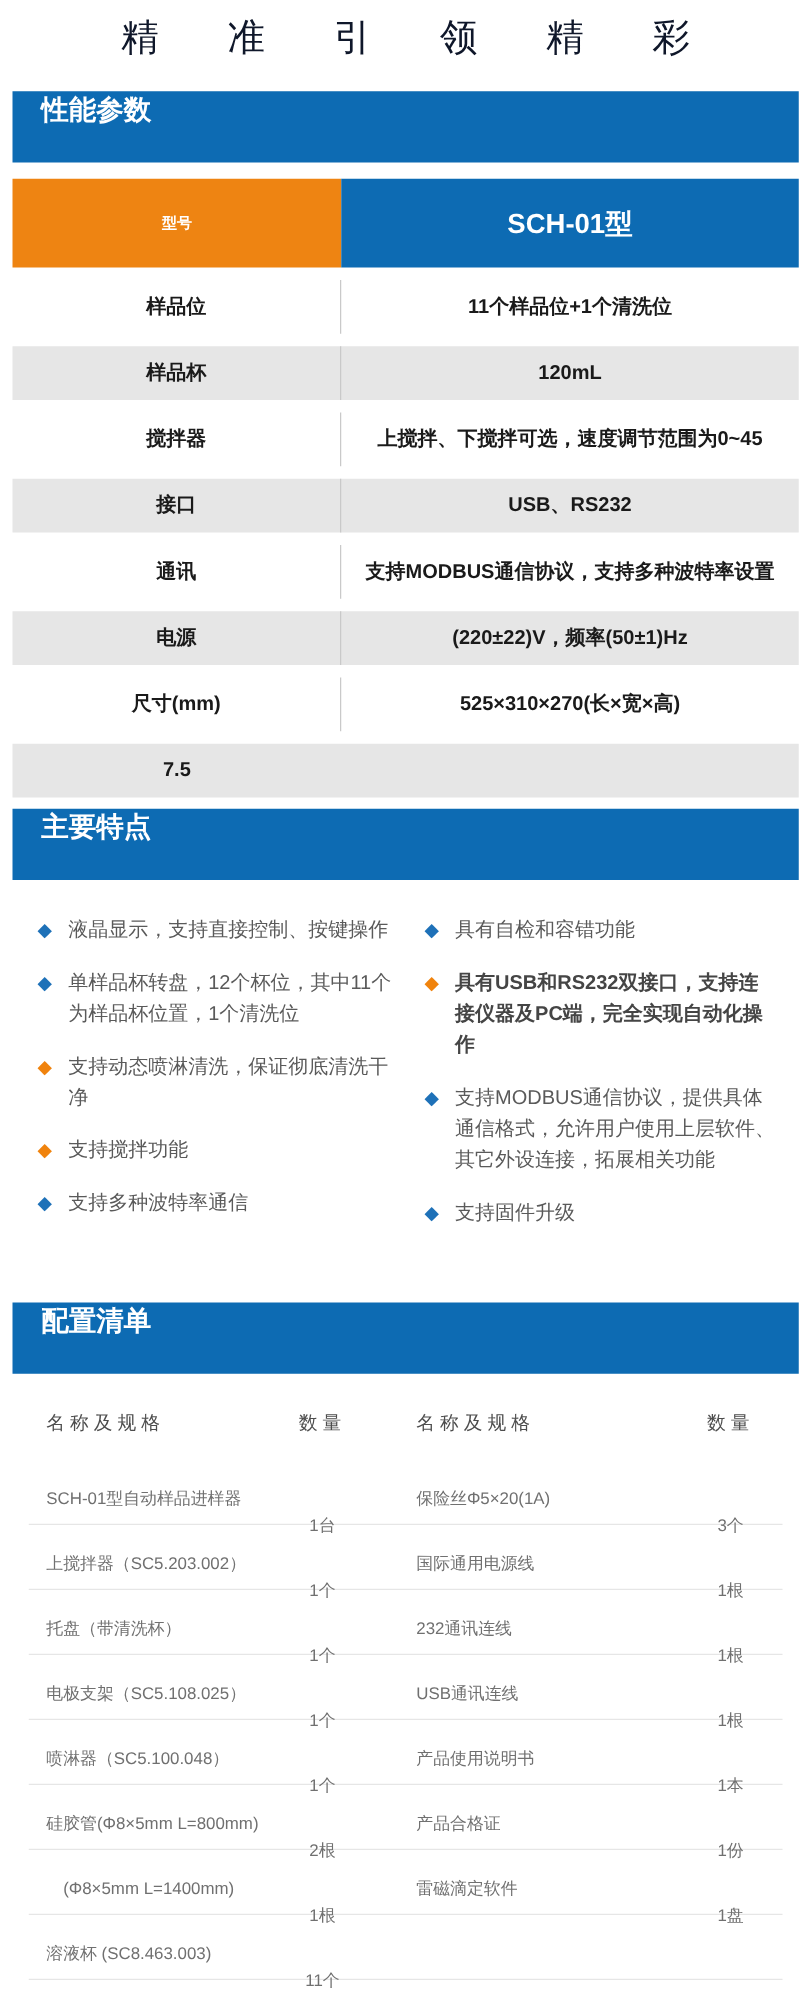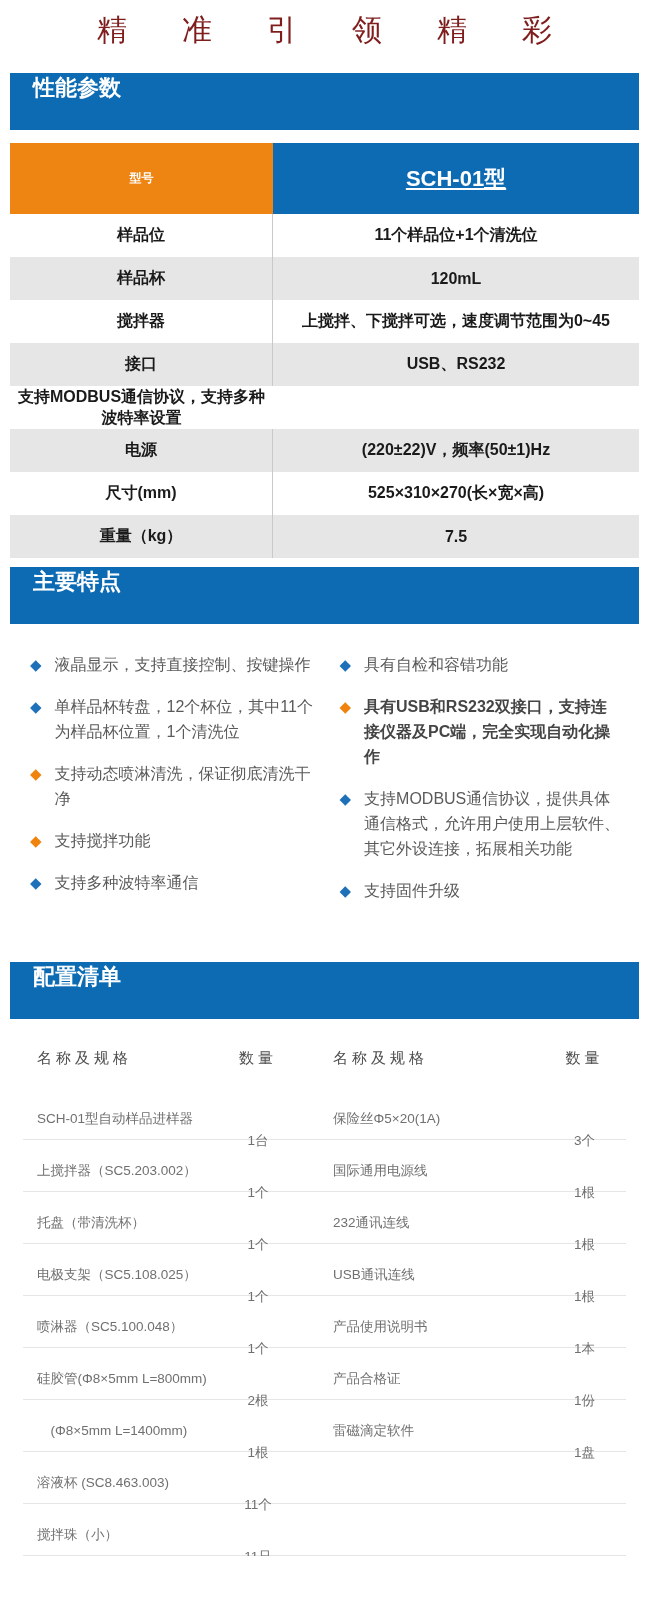--- a/index.html
+++ b/index.html
@@ -8,21 +8,21 @@
     width: 649px;
     font-family: "Liberation Sans", "DejaVu Sans", sans-serif;
     color: #333;
   }
 
   
   .watermark {
     padding-top: 10px;
     text-align: center;
     font-size: 30px;
-    color: #7f1d1d;
+    color: #0f172a;
     letter-spacing: 55px;
     text-indent: 55px;
     white-space: nowrap;
   }
 
   
   .section-bar {
     margin: 22px 10px 0 10px;
     height: 57px;
     background: #0d6bb3;
@@ -48,27 +48,28 @@
     color: #fff;
     font-weight: bold;
     font-size: 12px;
     display: flex; align-items: center; justify-content: center;
   }
   .spec-header .model-value {
     background: #0d6bb3;
     color: #fff;
     font-weight: bold;
     font-size: 22px;
-    display: flex; align-items: center; justify-content: center; text-decoration: underline;
+    display: flex; align-items: center; justify-content: center;
   }
   .spec-row {
     display: grid;
     grid-template-columns: 263px 1fr;
     height: 43px;
     background: #ffffff;
+    margin-top: 10px;
   }
   .spec-row:nth-child(odd) { background: #e6e6e6; }
   .spec-row .cell {
     display: flex; align-items: center; justify-content: center;
     font-size: 16px;
     font-weight: bold;
     color: #1a1a1a;
     text-align: center;
   }
   .spec-row .cell.label { border-right: 1px solid #c9c9c9; }
@@ -154,36 +155,36 @@
       <div class="cell label">搅拌器</div>
       <div class="cell value">上搅拌、下搅拌可选，速度调节范围为0~45</div>
     </div>
 
     <div class="spec-row">
       <div class="cell label">接口</div>
       <div class="cell value">USB、RS232</div>
     </div>
 
     <div class="spec-row">
+      <div class="cell label">通讯</div>
       <div class="cell value">支持MODBUS通信协议，支持多种波特率设置</div>
     </div>
 
 
     <div class="spec-row">
       <div class="cell label">电源</div>
       <div class="cell value">(220±22)V，频率(50±1)Hz</div>
     </div>
 
     <div class="spec-row">
       <div class="cell label">尺寸(mm)</div>
       <div class="cell value">525×310×270(长×宽×高)</div>
     </div>
 
     <div class="spec-row">
-      <div class="cell label">重量（kg）</div>
       <div class="cell value">7.5</div>
     </div>
 
 </div>
 
 <div class="section-bar features-bar">
   <span>主要特点</span>
 </div>
 
 <div class="features">

